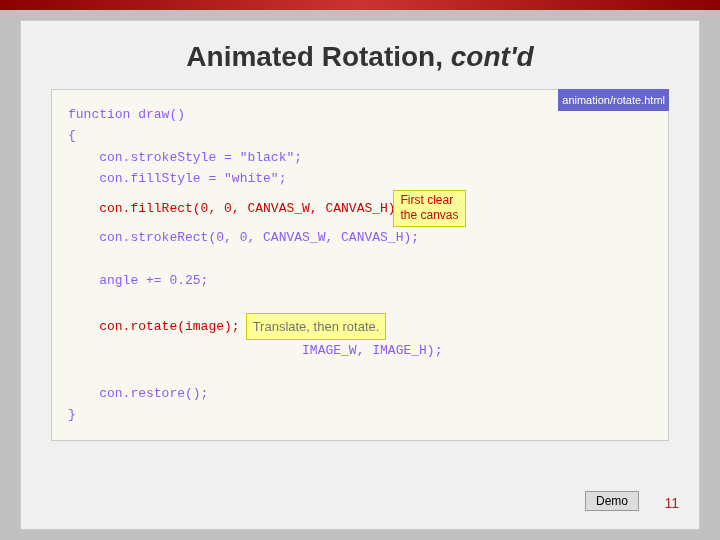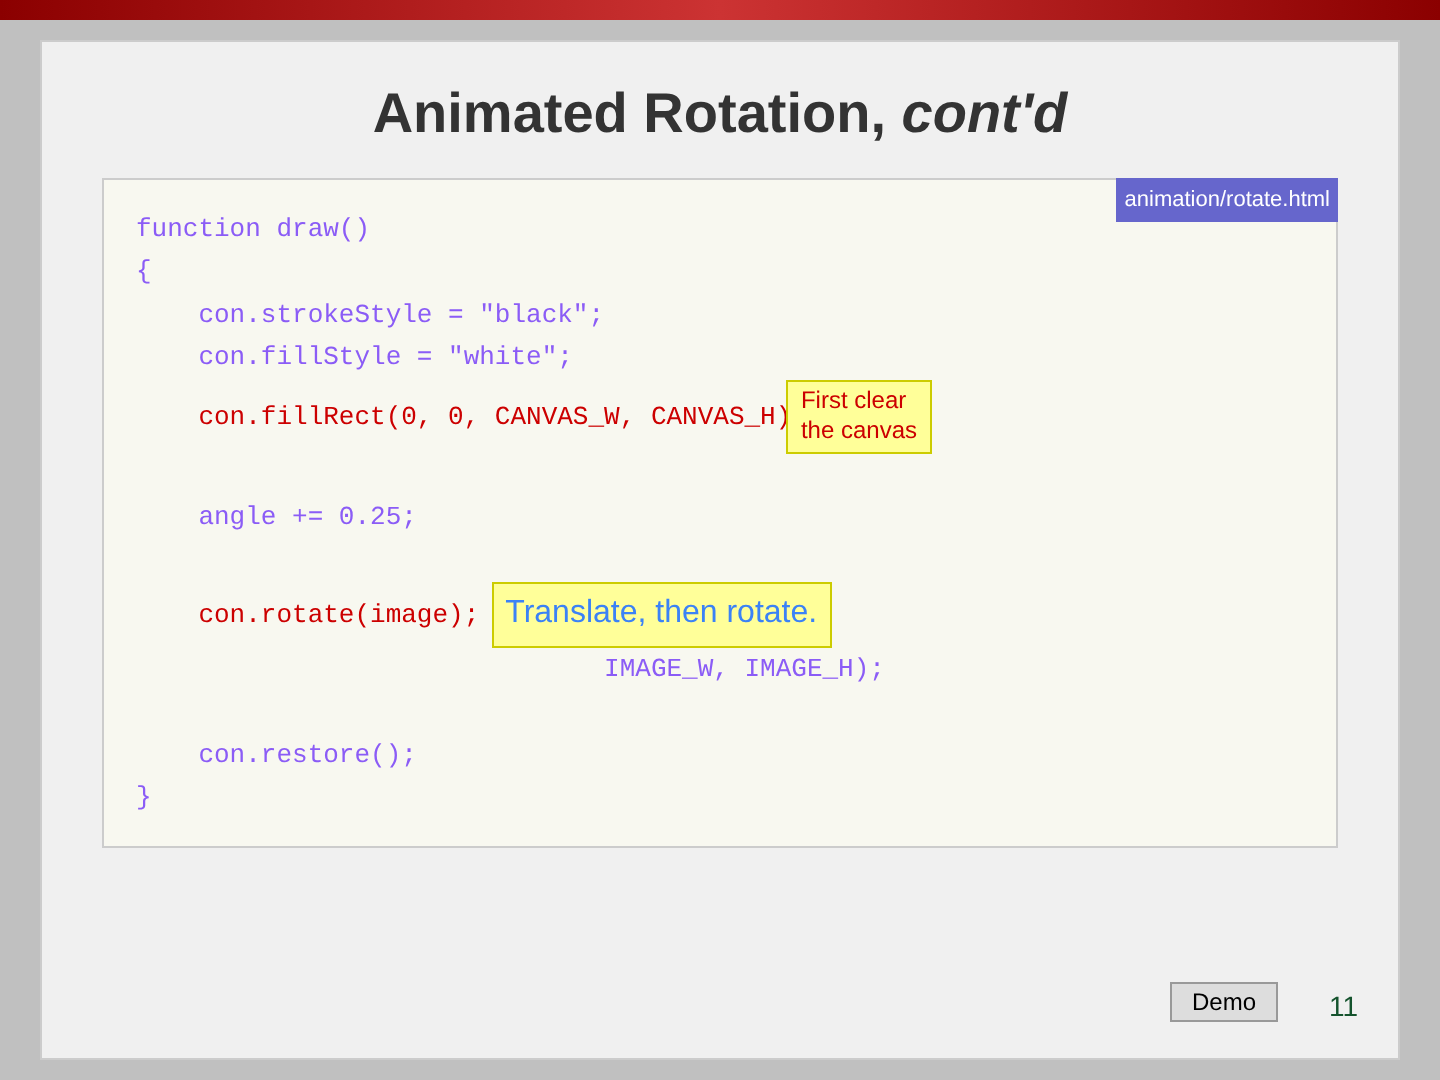--- a/index.html
+++ b/index.html
@@ -94,21 +94,21 @@
       color: #000;
       cursor: pointer;
       margin-top: 36px;
     }
 
     .slide-number {
       position: absolute;
       bottom: 18px;
       right: 20px;
       font-size: 14px;
-      color: #14532d;
+      color: #b91c1c;
       font-family: Arial, sans-serif;
     }
 
     .code-block-inner {
       position: relative;
     }
 
     .line-with-annotation {
       position: relative;
       display: flex;
@@ -141,28 +141,29 @@
       <span class="code-line code-black">function draw()</span>
       <span class="code-line code-black">{</span>
       <span class="code-line code-black">    con.strokeStyle = "black";</span>
       <span class="code-line code-black">    con.fillStyle = "white";</span>
 
       <div class="line-with-annotation">
         <span class="code-segment code-red">    con.fillRect(0, 0, CANVAS_W, CANVAS_H);</span>
         <div class="annotation-first-clear" style="position:relative; margin-left:6px; font-size:12px; font-family:Arial,sans-serif; color:#cc0000; background:#ffff99; border:1px solid #cccc00; padding:2px 6px; white-space:nowrap; line-height:1.3;">First clear<br>the canvas</div>
       </div>
 
+      <span class="code-line code-black">    con.strokeRect(0, 0, CANVAS_W, CANVAS_H);</span>
       <span class="code-line">&nbsp;</span>
       <span class="code-line code-black">    angle += 0.25;</span>
       <span class="code-line">&nbsp;</span>
 
 
       <div class="line-with-annotation">
         <span class="code-segment code-red">    con.rotate(image);</span>
-        <div style="position:relative; margin-left:6px; font-size:16px; font-family:Arial,sans-serif; color:#3b82f6; background:#ffff99; border:1px solid #cccc00; padding:2px 6px; white-space:nowrap;">Translate, then rotate.</div>
+        <div style="position:relative; margin-left:6px; font-size:13px; font-family:Arial,sans-serif; color:#737373; background:#ffff99; border:1px solid #cccc00; padding:2px 6px; white-space:nowrap;">Translate, then rotate.</div>
       </div>
 
       <span class="code-line code-black">                              IMAGE_W, IMAGE_H);</span>
       <span class="code-line">&nbsp;</span>
       <span class="code-line code-black">    con.restore();</span>
       <span class="code-line code-black">}</span>
 
     </div>
   </div>
 

